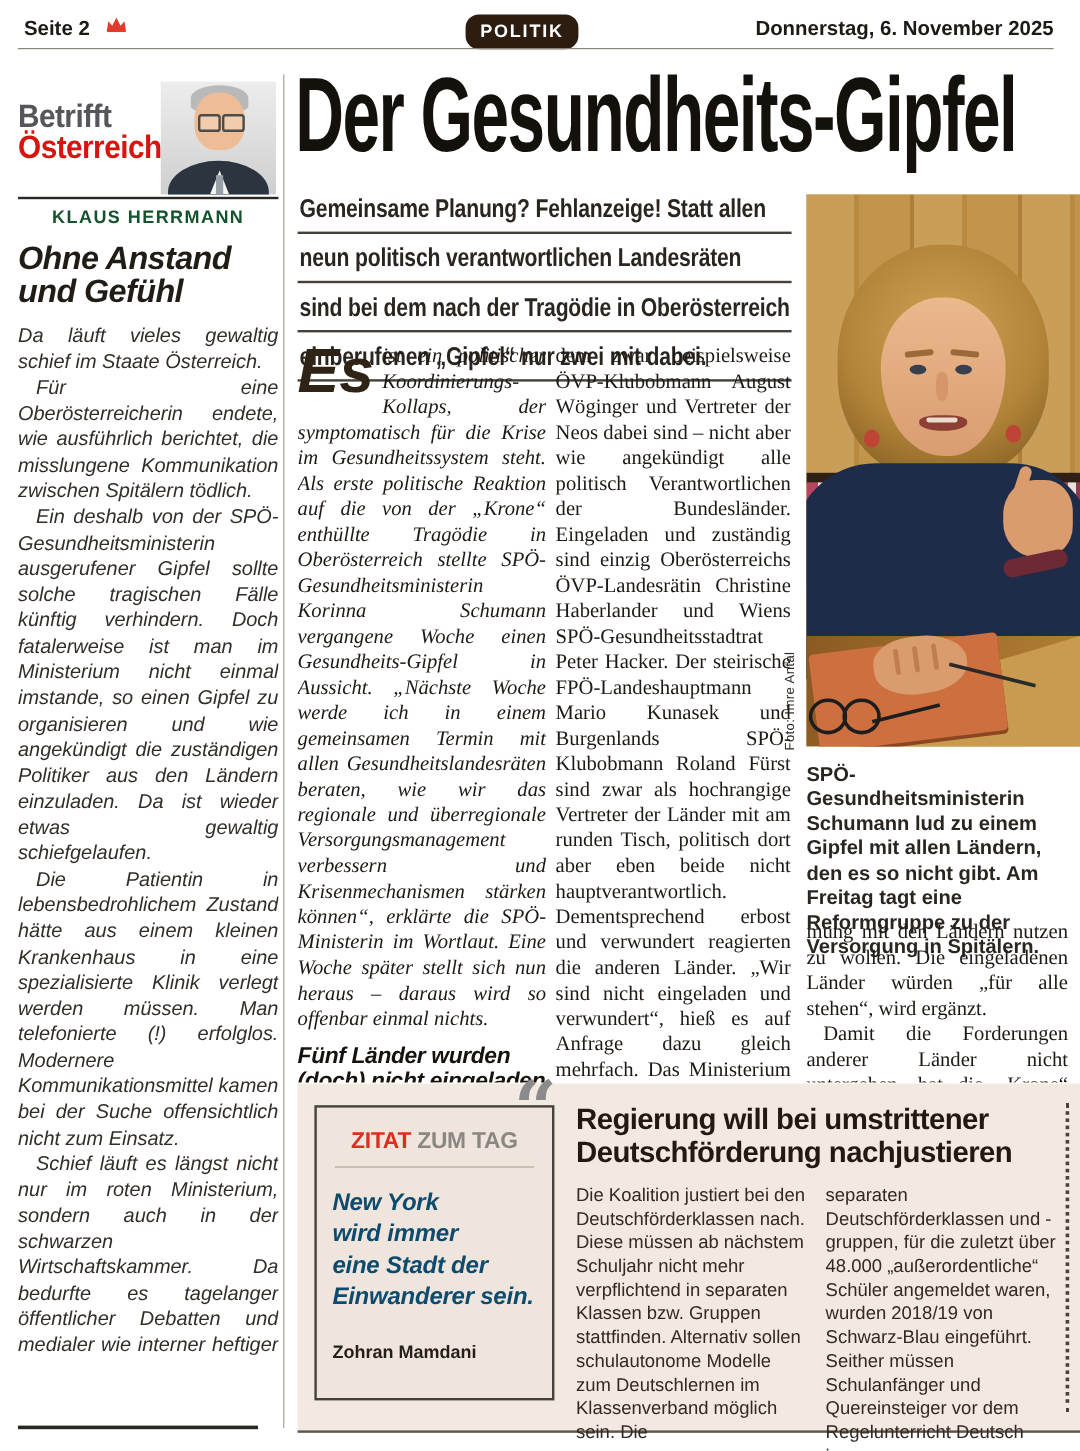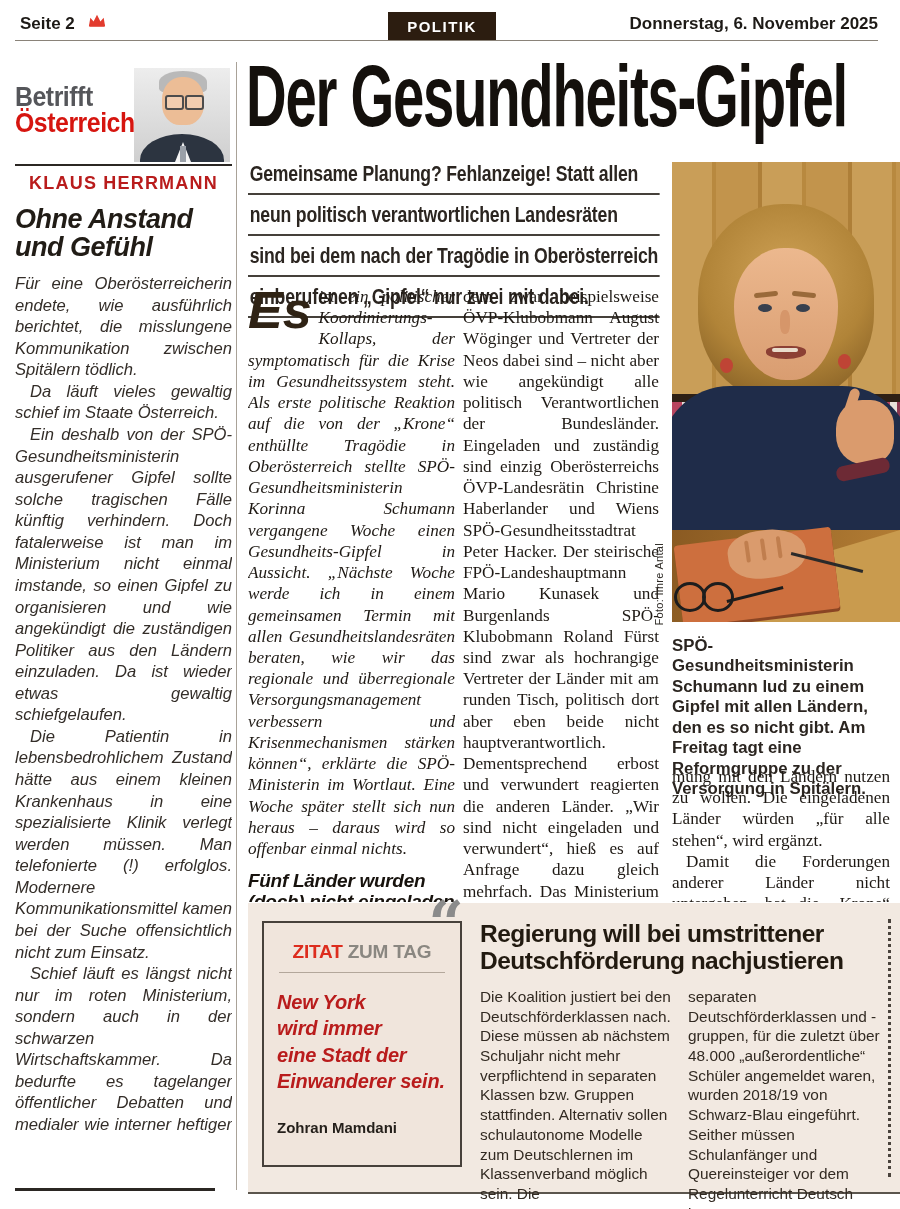--- a/index.html
+++ b/index.html
@@ -4,42 +4,42 @@
 <style>
   html,body{margin:0;padding:0;}
   body{width:900px;height:1209px;background:#ffffff;font-family:"Liberation Sans",sans-serif;color:#221d18;overflow:hidden;}
   .page{position:relative;width:900px;height:1209px;background:#fff;overflow:hidden;}
 
   
   .header{position:absolute;left:0;top:0;width:900px;height:41px;}
   .header-rule{position:absolute;left:15px;top:40px;width:863px;height:1px;background:#8a8379;}
   .page-label{position:absolute;left:20px;top:14px;font-size:17px;font-weight:700;color:#1d1a16;}
   .crown{position:absolute;left:88px;top:13px;width:18px;height:15px;}
-  .section-box{position:absolute;left:388px;top:12px;width:108px;height:29px;background:#2c1d10;color:#fff;
-    display:flex;align-items:center;justify-content:center;font-size:15px;font-weight:700;letter-spacing:1.5px;}
+  .section-box{position:absolute;left:388px;top:12px;width:94px;height:29px;background:#2c1d10;color:#fff;
+    display:flex;align-items:center;justify-content:center;font-size:15px;font-weight:700;letter-spacing:1.5px;border-radius:11px;}
   .date-label{position:absolute;right:22px;top:14px;font-size:17px;font-weight:700;color:#1d1a16;}
 
   
   .v-divider{position:absolute;left:236px;top:62px;width:1px;height:1128px;background:#a9a298;}
 
   
   .opinion{position:absolute;left:15px;top:68px;width:217px;height:1125px;}
   .opinion-head{position:relative;width:100%;height:96px;border-bottom:2px solid #2b2723;}
   .kicker{position:absolute;left:0;top:16px;line-height:0.98;font-weight:700;font-size:27px;letter-spacing:-0.5px;transform:scaleX(0.92);transform-origin:left;}
   .kicker .k1{color:#55565a;display:block;}
   .kicker .k2{color:#d6150f;display:block;}
   .author-photo{position:absolute;right:2px;top:0;width:96px;height:94px;background:linear-gradient(#ededed,#cfcfcf);overflow:hidden;}
   .ap-hair{position:absolute;top:3px;left:25px;width:48px;height:22px;background:#b9b9b9;border-radius:50% 50% 20% 20%;}
   .ap-face{position:absolute;top:9px;left:28px;width:42px;height:48px;background:#ecbd96;border-radius:46% 46% 42% 42%;}
   .ap-glass{position:absolute;top:27px;left:31px;width:15px;height:11px;border:2px solid #4c4c4c;border-radius:3px;background:rgba(255,255,255,.25);}
   .ap-glass.r{left:51px;}
   .ap-suit{position:absolute;bottom:-2px;left:6px;width:84px;height:30px;background:#2c3440;border-radius:55% 55% 0 0/95% 95% 0 0;}
   .ap-shirt{position:absolute;bottom:0;left:41px;width:16px;height:20px;background:#f4f4f4;clip-path:polygon(50% 0,0 100%,100% 100%);}
   .ap-tie{position:absolute;bottom:0;left:46px;width:6px;height:16px;background:#9aa0a8;}
-  .opinion-author{margin-top:7px;text-align:center;font-size:18px;font-weight:700;letter-spacing:1.2px;color:#b91c1c;}
+  .opinion-author{margin-top:7px;text-align:center;font-size:15px;font-weight:700;letter-spacing:1.2px;color:#14532d;}
   .opinion-title{margin-top:12px;font-size:27px;font-weight:700;font-style:italic;line-height:1.02;color:#211c16;white-space:pre-line;letter-spacing:-0.5px;}
   .opinion-body{margin-top:12px;height:860px;overflow:hidden;font-style:italic;font-size:16.6px;line-height:1.3;
     text-align:justify;color:#332d28;}
   .opinion-body p{margin:0;text-indent:15px;}
   .opinion-body p:first-child{text-indent:0;}
   .opinion-endrule{position:absolute;left:0;top:1120px;width:200px;height:3px;background:#2b2723;}
 
   
   .headline{position:absolute;left:246px;top:52px;width:156%;font-size:88px;font-weight:700;color:#14100c;
     letter-spacing:-2px;line-height:1;transform:scaleX(0.64);transform-origin:left top;white-space:nowrap;}
@@ -99,21 +99,21 @@
 
   
   .bottom{position:absolute;left:248px;top:903px;width:652px;height:289px;background:#f2e9e1;border-bottom:2px solid #5b554d;}
   .dotted{position:absolute;right:9px;top:16px;height:258px;border-left:3px dotted #4a433c;}
 
   .quote-box{position:absolute;left:14px;top:18px;width:170px;height:218px;background:#f0e5dc;border:2px solid #47413b;padding:12px 13px;}
   .qb-kicker{text-align:center;font-size:19px;font-weight:700;letter-spacing:-0.2px;margin-top:6px;}
   .qb-kicker .red{color:#dd2d1e;} .qb-kicker .gray{color:#8a8781;}
   .qb-rule{height:1px;background:#b3a79b;margin:9px 2px 16px;}
   .qb-marks{position:absolute;top:-30px;right:-4px;font-family:"DejaVu Serif",serif;font-weight:700;font-size:62px;color:#8b8b8b;line-height:1;}
-  .qb-quote{font-size:20px;font-weight:700;font-style:italic;line-height:1.32;color:#b91c1c;white-space:pre-line;letter-spacing:-0.2px;}
+  .qb-quote{font-size:20px;font-weight:700;font-style:italic;line-height:1.32;color:#0c4a6e;white-space:pre-line;letter-spacing:-0.2px;}
   .qb-author{margin-top:24px;font-size:15px;font-weight:700;color:#241f1a;}
   .qb-desc{margin-top:2px;font-size:13.8px;line-height:1.26;color:#332c25;}
 
   .ministerrat{position:absolute;left:232px;top:14px;width:400px;}
   .mr-kicker{font-size:16px;font-weight:700;letter-spacing:0.5px;color:#dd2d1e;}
   .mr-headline{margin-top:4px;font-size:24.5px;font-weight:700;line-height:1.1;color:#221a10;letter-spacing:-0.5px;}
   .mr-cols{display:flex;gap:16px;margin-top:12px;}
   .mr-col{width:196px;font-size:15.4px;line-height:1.28;color:#322a22;}
 
   [data-interactable]{-webkit-user-select:none;}
@@ -149,22 +149,22 @@
         <div class="ap-glass r" data-interactable="false"></div>
         <div class="ap-suit" data-interactable="false"></div>
         <div class="ap-shirt" data-interactable="false"></div>
         <div class="ap-tie" data-interactable="false"></div>
       </div>
     </div>
     <div class="opinion-author" data-interactable="false">KLAUS HERRMANN</div>
     <div class="opinion-title" data-interactable="false">Ohne Anstand
 und Gefühl</div>
     <div class="opinion-body" data-interactable="false">
+      <p data-interactable="false">Da läuft vieles gewaltig schief im Staate Österreich.</p>
       <p data-interactable="false">Für eine Oberösterreicherin endete, wie ausführlich berichtet, die misslungene Kommunikation zwischen Spitälern tödlich.</p>
-      <p data-interactable="false">Da läuft vieles gewaltig schief im Staate Österreich.</p>
       <p data-interactable="false">Ein deshalb von der SPÖ-Gesundheitsministerin ausgerufener Gipfel sollte solche tragischen Fälle künftig verhindern. Doch fatalerweise ist man im Ministerium nicht einmal imstande, so einen Gipfel zu organisieren und wie angekündigt die zuständigen Politiker aus den Ländern einzuladen. Da ist wieder etwas gewaltig schiefgelaufen.</p>
       <p data-interactable="false">Die Patientin in lebensbedrohlichem Zustand hätte aus einem kleinen Krankenhaus in eine spezialisierte Klinik verlegt werden müssen. Man telefonierte (!) erfolglos. Modernere Kommunikationsmittel kamen bei der Suche offensichtlich nicht zum Einsatz.</p>
       <p data-interactable="false">Schief läuft es längst nicht nur im roten Ministerium, sondern auch in der schwarzen Wirtschaftskammer. Da bedurfte es tagelanger öffentlicher Debatten und medialer wie interner heftiger Kritik, bis der WKO-Präsident, Ex-ÖVP-Minister Harald Mahrer, reagierte. 4,2 Prozent Gehaltsplus hätten seine Mitarbeiter bekommen, deutlich mehr als der Inflationswert. Jetzt verkündet er eine Halbierung der Erhöhung – sagt damit aber auch nur die halbe Wahrheit, weil die 4,2 Prozent im zweiten Halbjahr doch noch kommen.</p>
 
     </div>
     <div class="opinion-endrule" data-interactable="false"></div>
   </div>
 
   <h1 class="headline" data-interactable="false" style="margin:0;">Der Gesundheits-Gipfel</h1>
   <div class="standfirst" data-interactable="false">

